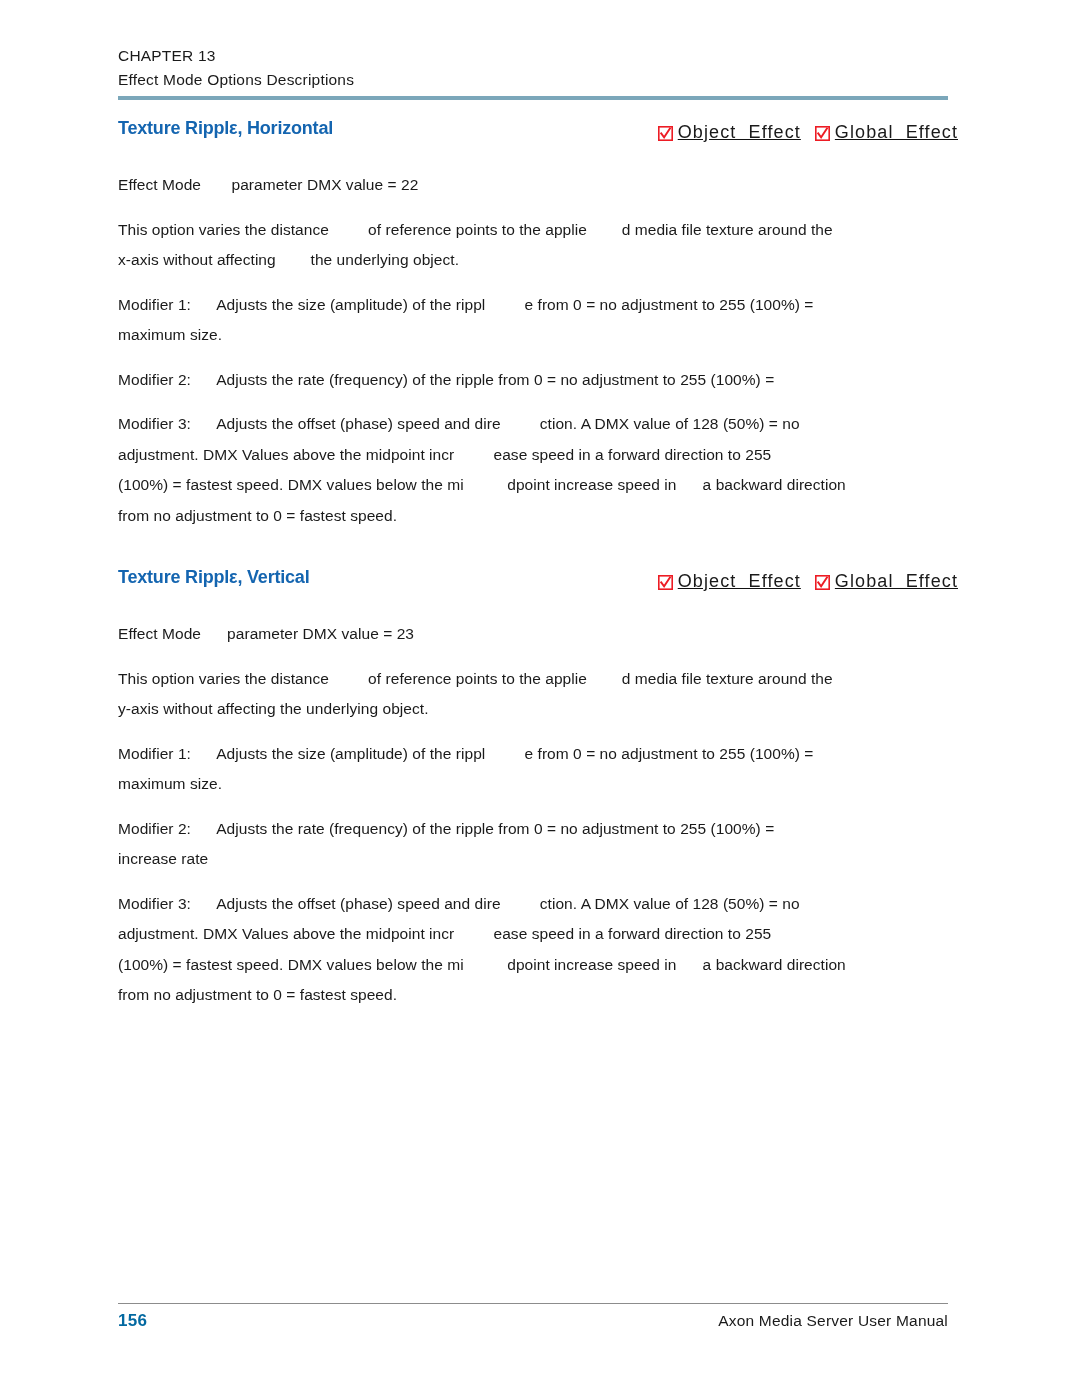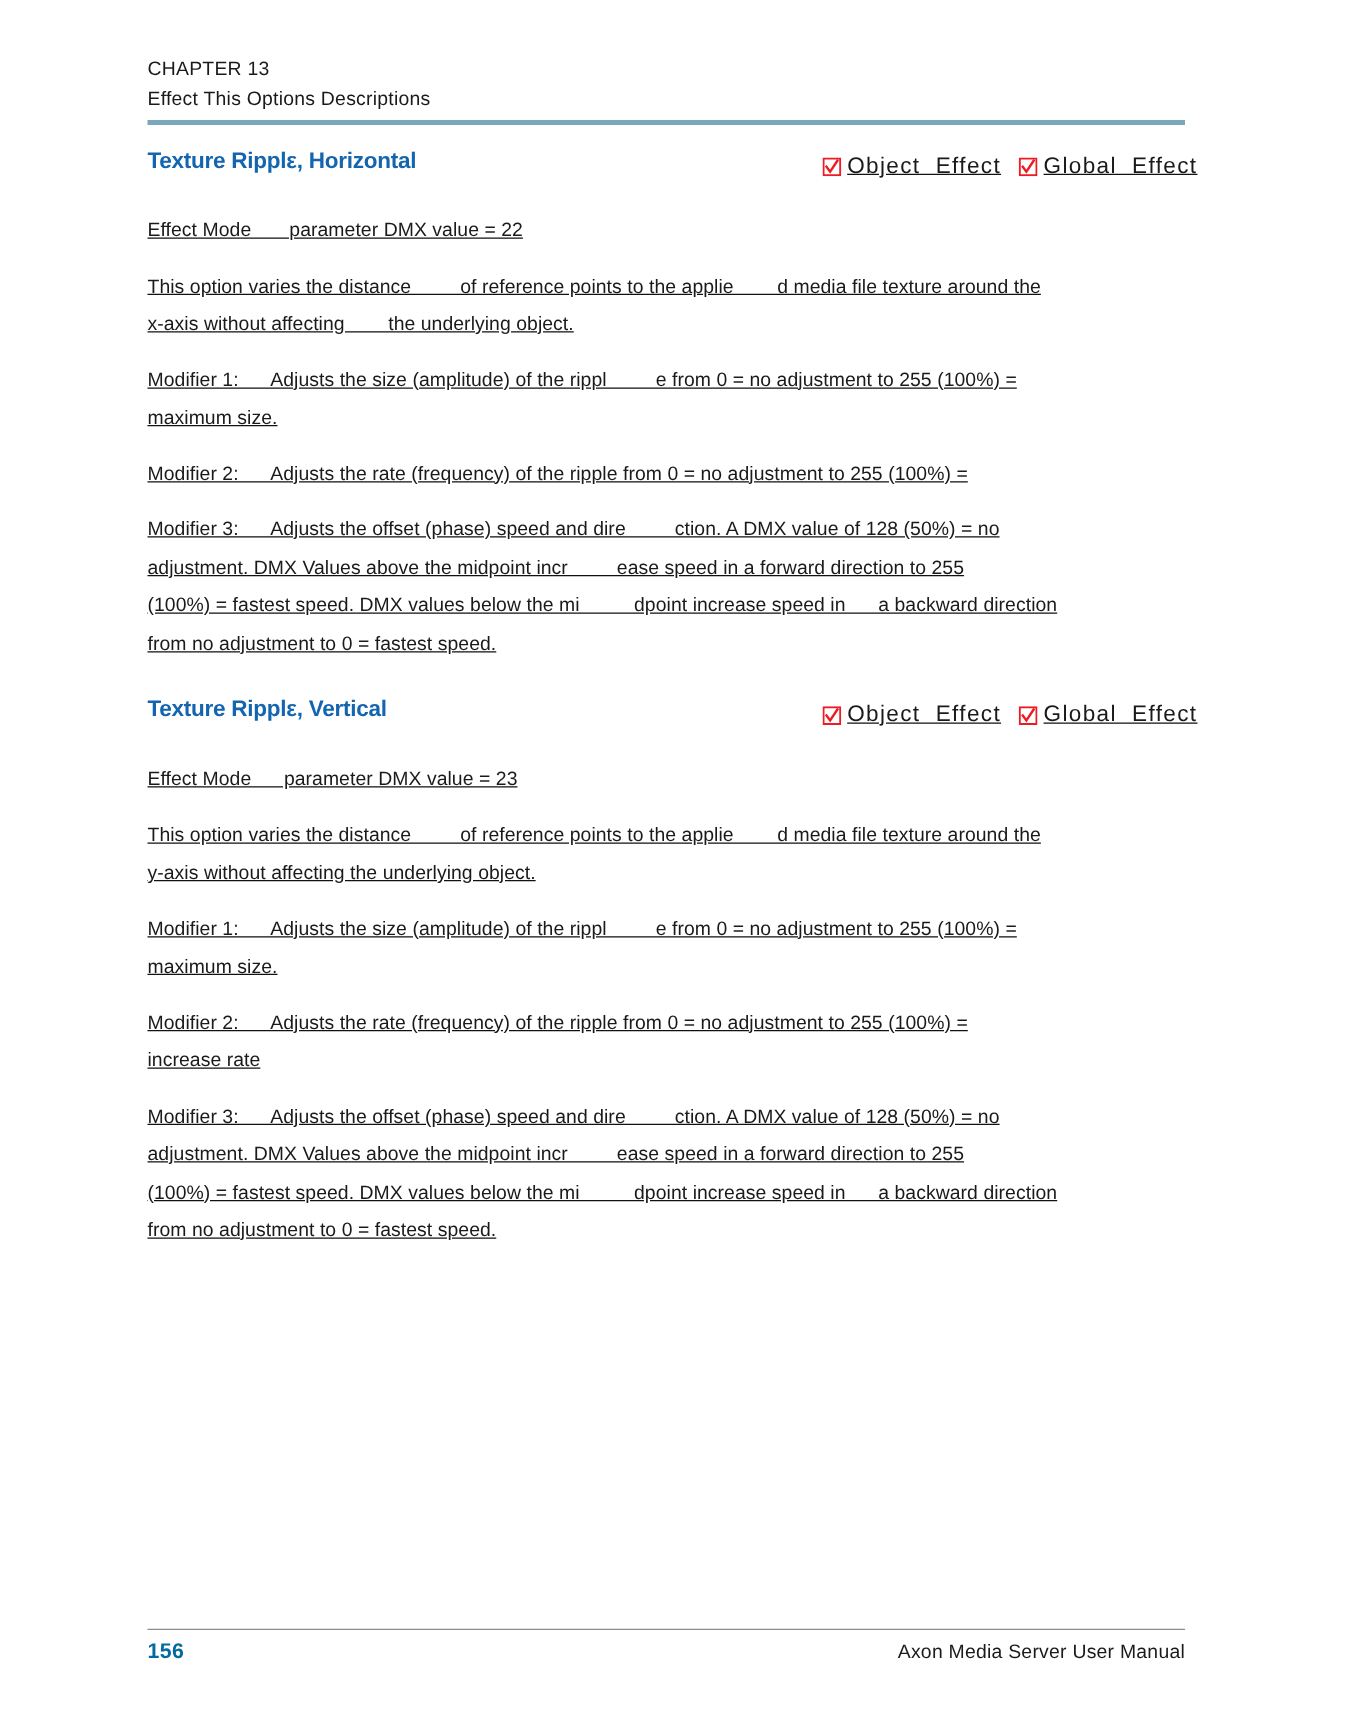--- a/index.html
+++ b/index.html
@@ -51,21 +51,21 @@
     position: absolute;
     left: 118px;
     top: 118px;
     width: 840px;
   }
 
   .section {
     position: relative;
   }
   .section + .section {
-    margin-top: 26px;
+    margin-top: 36px;
   }
 
   .section-head {
     position: relative;
     height: 40px;
   }
   .section-title {
     position: absolute;
     left: 0;
     top: 0;
@@ -102,21 +102,20 @@
   .checkbox svg { display: block; }
   .flag-label {
     font-size: 18px;
     color: #1a1a1a;
     letter-spacing: 1.1px;
     white-space: pre;
   }
 
   .para {
     margin-top: 14px;
-    text-decoration: underline;
   }
   .para:first-child { margin-top: 0; }
   .line {
     font-size: 15.5px;
     line-height: 30.5px;
     color: #1a1a1a;
     white-space: pre;
     letter-spacing: 0.05px;
   }
 
@@ -155,21 +154,21 @@
     text-align: right;
   }
 </style>
 </head>
 <body>
 
 <div class="page">
 
   <div class="header">
     <div class="header-line">CHAPTER 13</div>
-    <div class="header-line">Effect This Options Descriptions</div>
+    <div class="header-line">Effect Mode Options Descriptions</div>
   </div>
   <div class="header-rule"></div>
 
   <div class="content">
 
     <div class="section">
       <div class="section-head">
         <div class="section-title">Texture Ripplε, Horizontal</div>
         <div class="effect-flags">
           <div class="flag">

